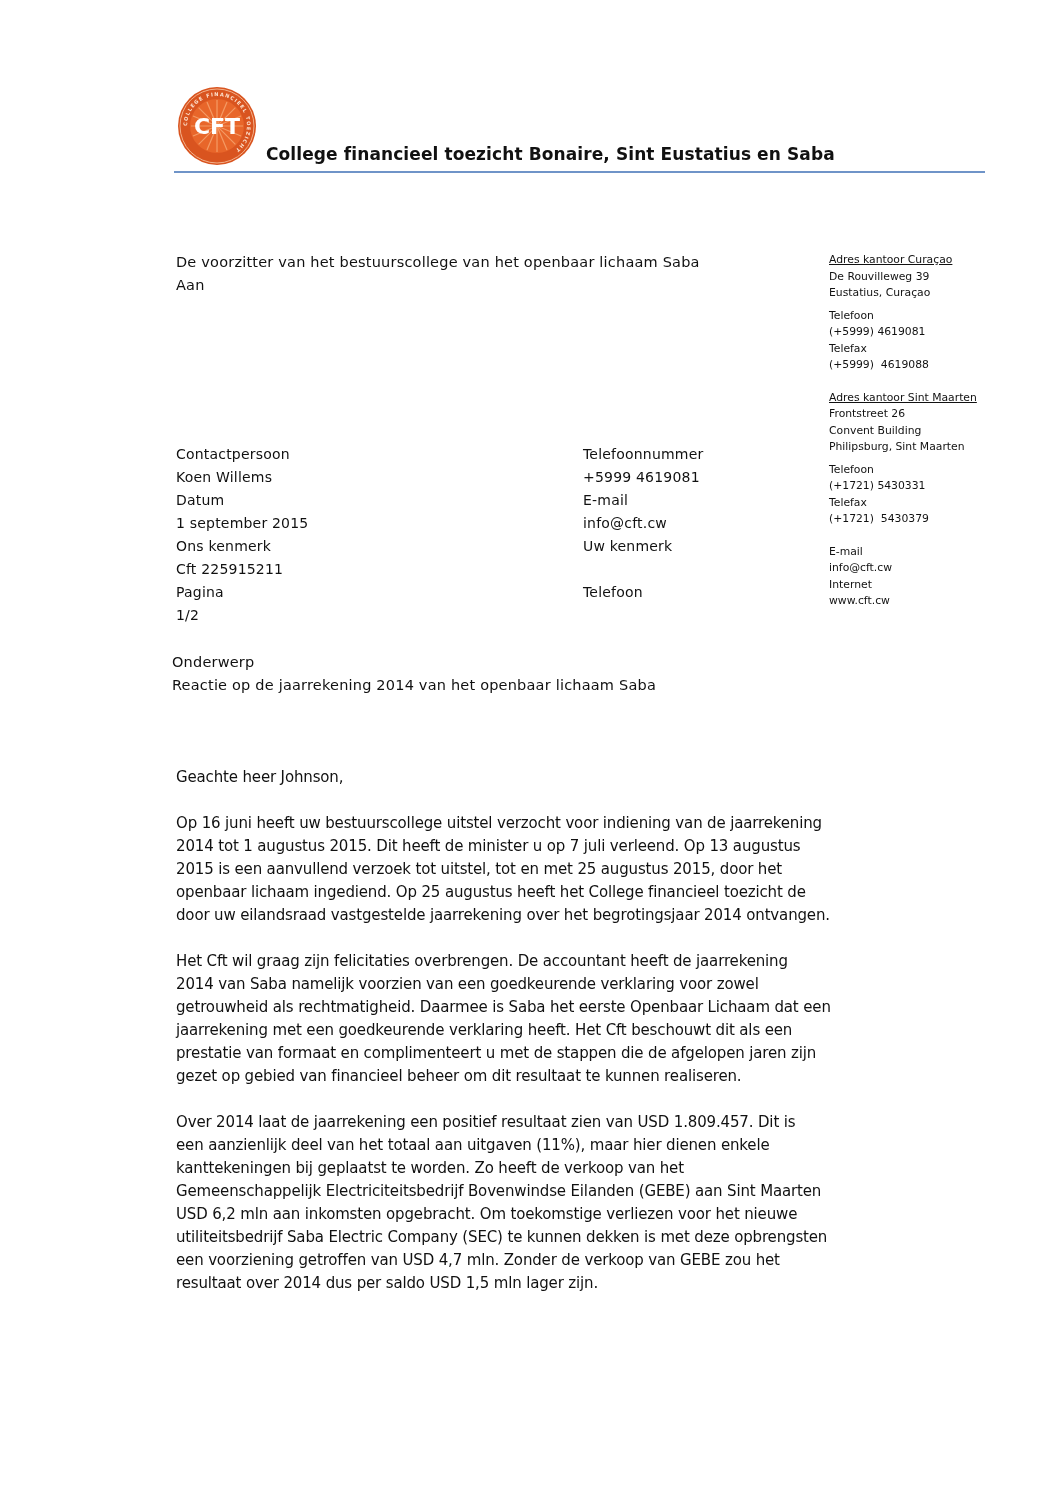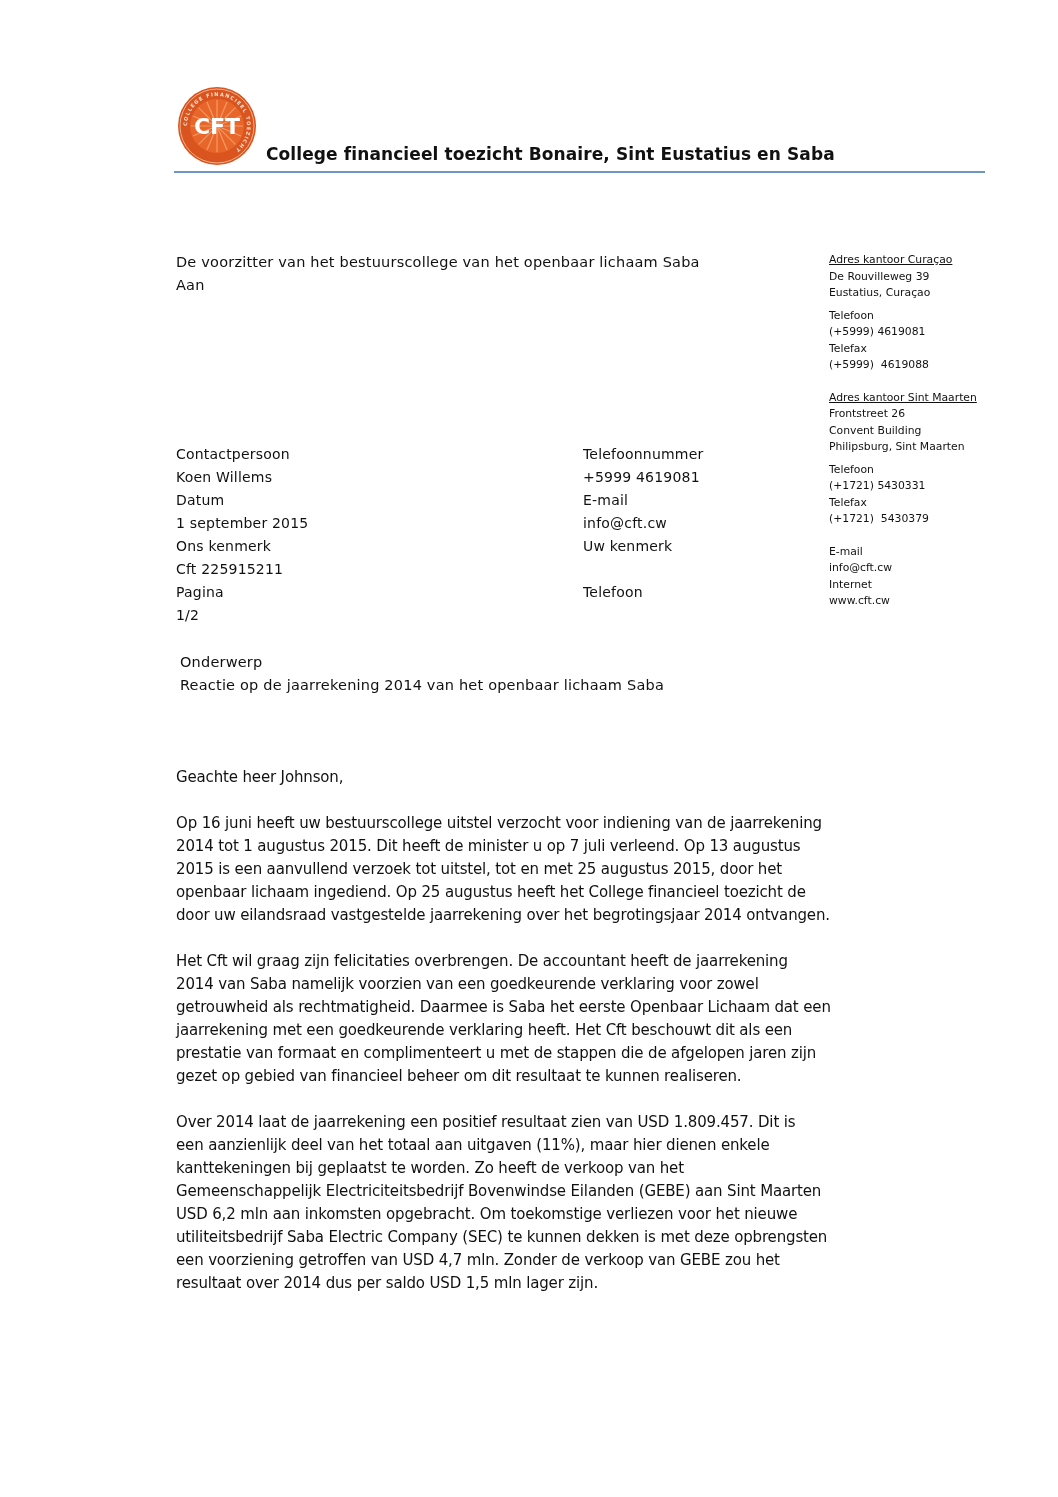--- a/index.html
+++ b/index.html
@@ -28,21 +28,21 @@
   .sidebar .k2 { width: 55px; }
   .sidebar .gap { height: 6px; }
   .sidebar .gap2 { height: 16px; }
 
   
   .meta-col { font-size: 14px; line-height: 23px; letter-spacing: 0.2px; }
   .meta-left { left: 176px; top: 443px; }
   .meta-right { left: 583px; top: 443px; }
   .meta-col .empty { height: 23px; }
 
-  .subject { left: 180px; top: 651px; font-size: 14.5px; line-height: 23px; letter-spacing: 0.2px; }
+  .subject { left: 172px; top: 651px; font-size: 14.5px; line-height: 23px; letter-spacing: 0.2px; }
 
   
   .body-text {
     left: 176px; top: 766px; width: 720px; font-size: 15px; line-height: 23px;
     font-family: "DejaVu Sans", sans-serif; letter-spacing: -0.15px;
   }
   .body-text p { margin: 0 0 23px 0; white-space: pre-line; }
 </style>
 </head>
 <body>

